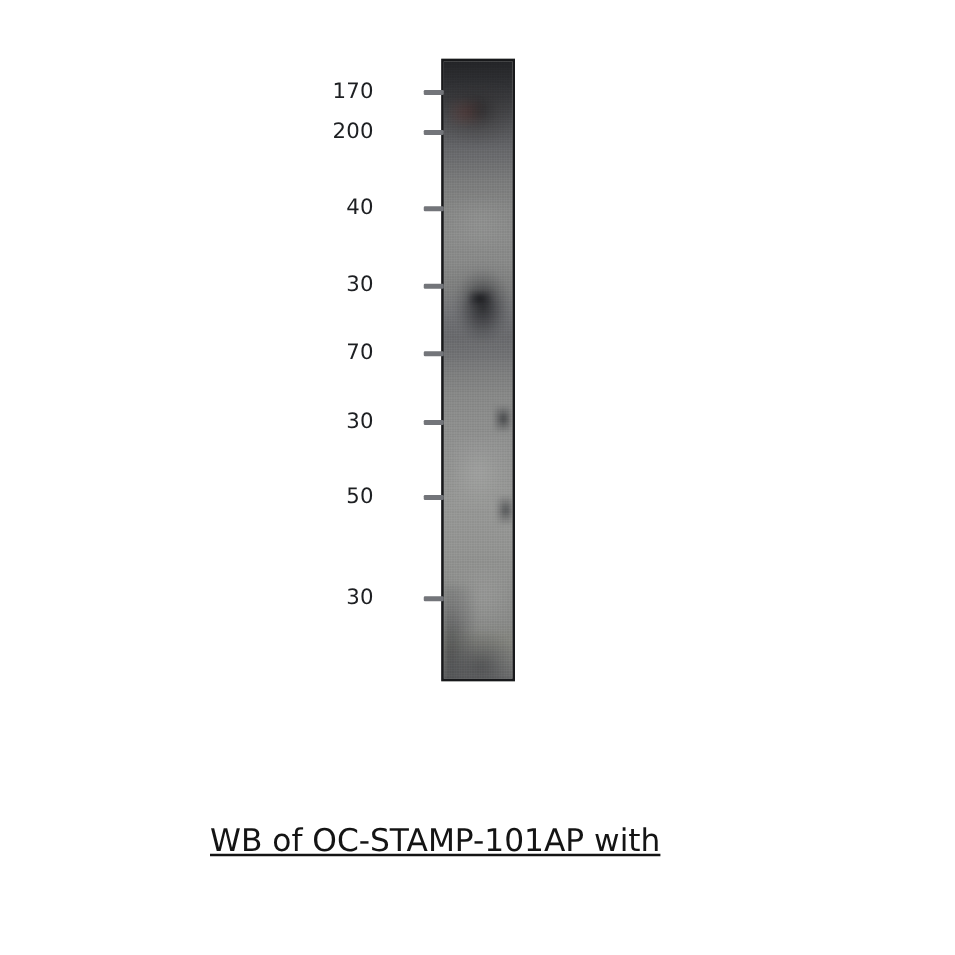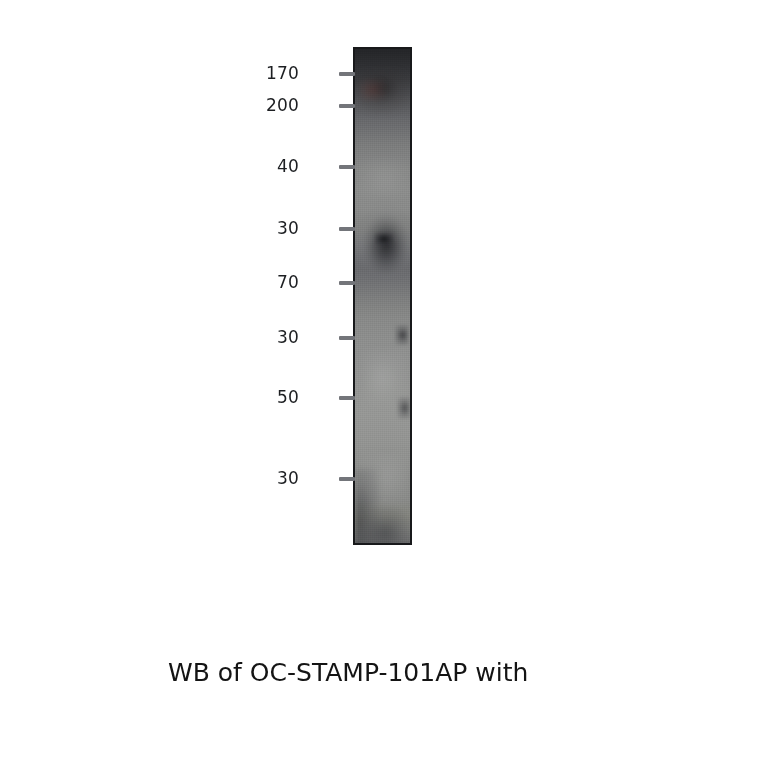--- a/index.html
+++ b/index.html
@@ -258,21 +258,21 @@
     position: absolute;
     left: 168px;
     top: 552px;
     width: 470px;
     font-size: 25px;
     line-height: 42px;
     color: #141414;
     font-family: "DejaVu Sans", "Liberation Sans", sans-serif;
     white-space: pre-wrap;
   }
-  .caption-line { display: block; white-space: pre; }
+  .caption-line { display: block; white-space: pre; text-decoration: underline; }
 </style>
 </head>
 <body>
 
 <div id="figure-root">
 
   <div id="blot-lane">
     <div class="lane-base"></div>
     <div class="cloud-c"></div>
     <div class="smear-top"></div>

